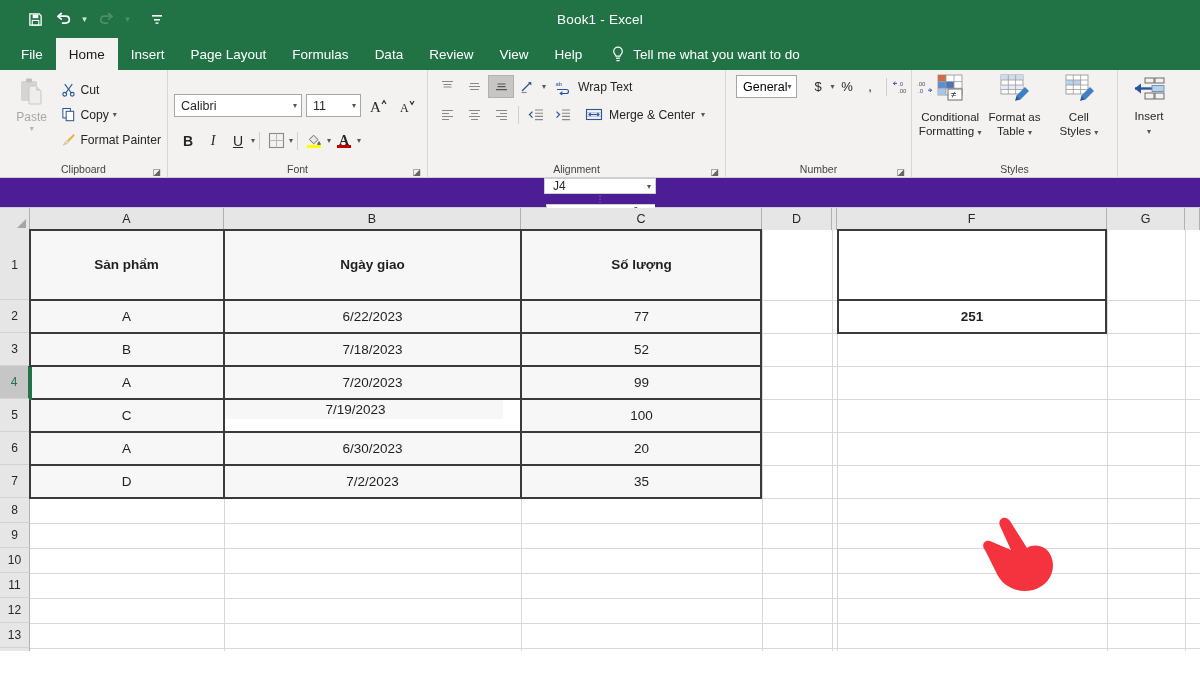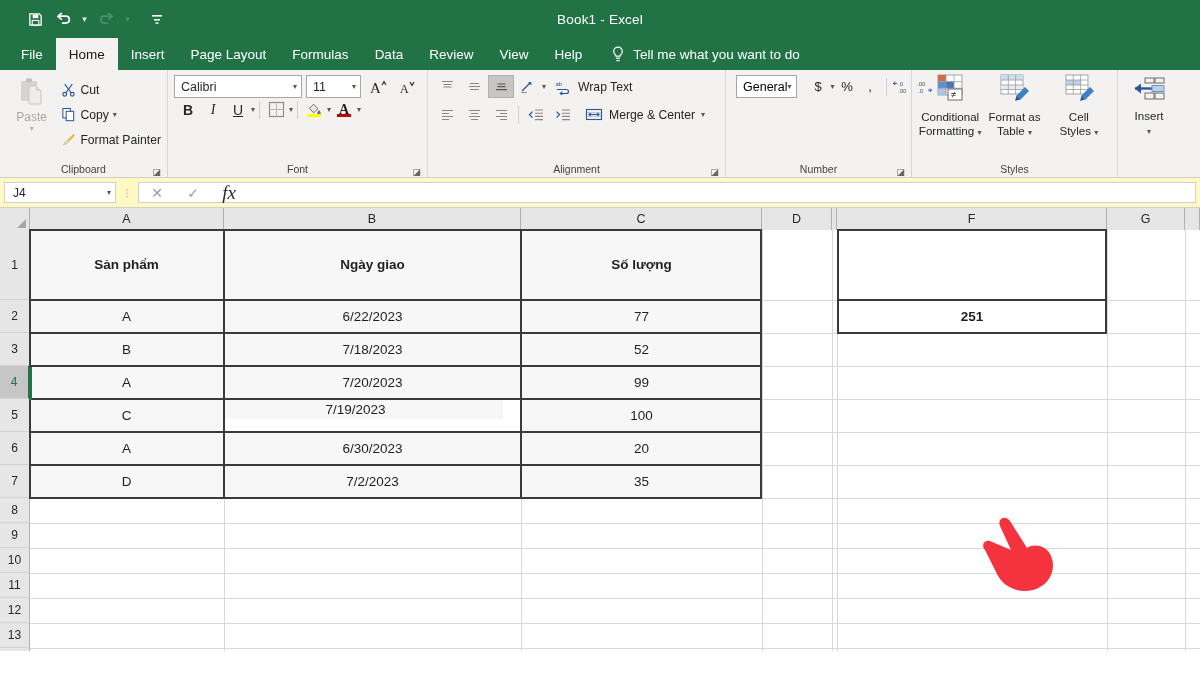--- a/index.html
+++ b/index.html
@@ -73,21 +73,21 @@
   .paste-big {
     width: 52px; display: flex; flex-direction: column; align-items: center;
     padding-top: 2px;
   }
   .paste-lbl { font-size: 12px; color: #a8a8a8; margin-top: 1px; }
   .clip-list { display: flex; flex-direction: column; gap: 4px; padding-top: 4px; padding-left: 4px; }
   .clip-item { display: flex; align-items: center; gap: 4px; height: 21px; }
 
   
   .g-font { width: 260px; }
-  .font-rows { display: flex; flex-direction: column; gap: 0; width: 100%; }
+  .font-rows { display: flex; flex-direction: column; gap: 12px; width: 100%; margin-top: 19px; }
   .font-row1 { display: flex; align-items: center; gap: 4px; }
   .fontbox {
     height: 23px; border: 1px solid #a6a6a6; background: #fff;
     display: flex; align-items: center; padding: 0 4px 0 6px;
     font-size: 12.5px; color: #262626;
   }
   .fontbox .nm { flex: 1; }
   .fontname { width: 128px; }
   .fontsize { width: 55px; }
   .ab-btn { width: 25px; height: 23px; display: flex; align-items: center; justify-content: center; }
@@ -128,22 +128,22 @@
     padding-top: 1px;
   }
   .style-txt { font-size: 11.6px; color: #262626; text-align: center; line-height: 13.5px; margin-top: 2px; }
 
   
   .g-cells { width: 62px; border-right: none; }
   .cells-item { width: 56px; display: flex; flex-direction: column; align-items: center; padding-top: 2px; }
 
   
   .fbar {
-    height: 30px; background: #fef9c3; display: flex; align-items: center;
-    padding: 0 4px; border-bottom: 1px solid #d2d0ce;
+    height: 30px; background: #4c1d95; display: flex; align-items: center;
+    padding: 0 4px; border-bottom: 1px solid #d2d0ce; flex-direction: column;
   }
   .namebox {
     width: 112px; height: 21px; background: #fff; border: 1px solid #d0cece;
     display: flex; align-items: center; padding: 0 4px 0 8px;
     font-size: 12px; color: #262626;
   }
   .namebox .nbv { flex: 1; }
   .fb-dots { width: 22px; text-align: center; color: #8a8886; font-size: 9px; letter-spacing: 0; }
   .fb-icons {
     display: flex; align-items: center; height: 21px; background: #fff;

